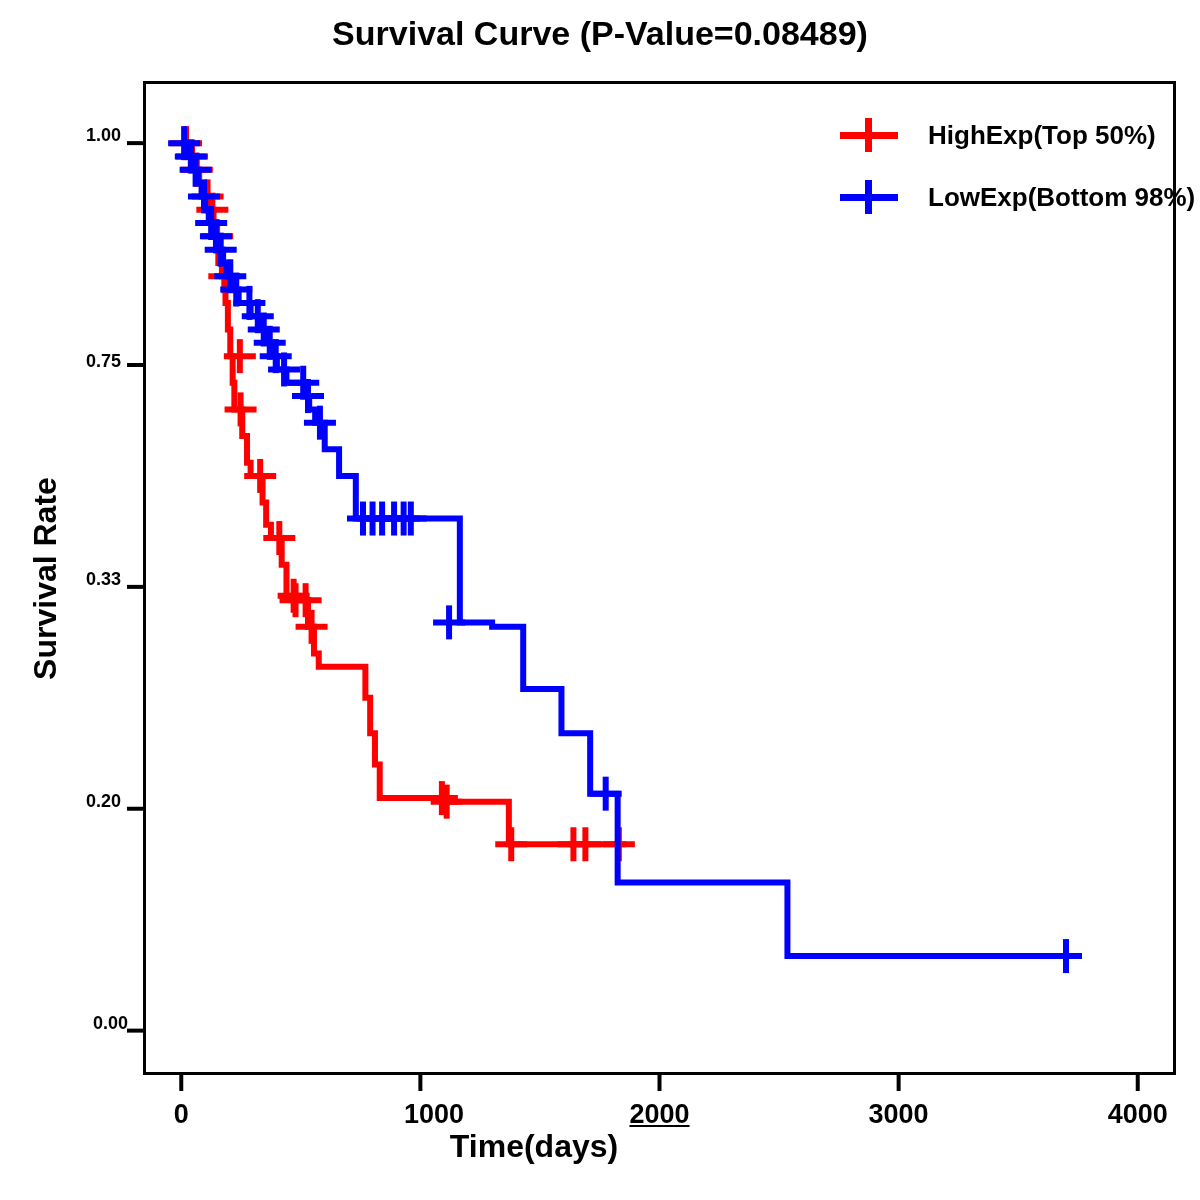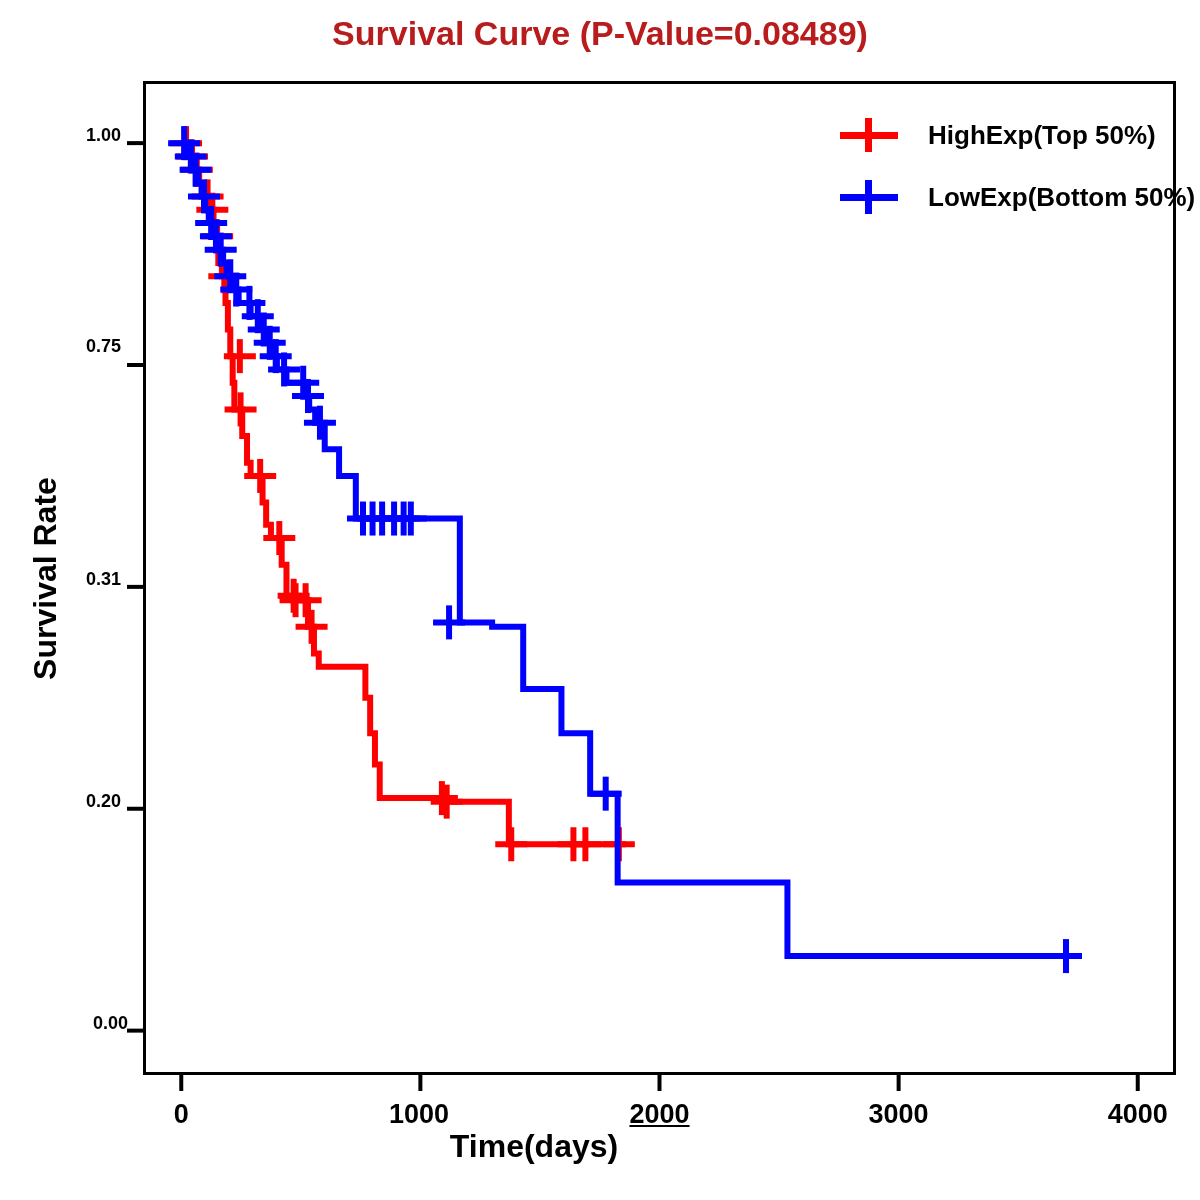--- a/index.html
+++ b/index.html
@@ -1,20 +1,20 @@
 <!DOCTYPE html>
 <html><head>
 <meta charset="utf-8">
 <style>
   html,body{margin:0;padding:0;background:#ffffff;}
   body{width:1200px;height:1200px;overflow:hidden;font-family:"Liberation Sans",sans-serif;}
   #root{position:relative;width:1200px;height:1200px;background:#fff;}
   #chart-title{
     position:absolute;left:0;top:14px;width:1200px;text-align:center;
-    font-size:34px;font-weight:bold;color:#b91c1c;letter-spacing:0px;
+    font-size:34px;font-weight:bold;color:#000000;letter-spacing:0px;
   }
   #plot-frame{
     position:absolute;left:143px;top:81px;width:1033px;height:994px;
     border:3px solid #000;box-sizing:border-box;background:#fff;
   }
   #svg-layer{position:absolute;left:0;top:0;width:1200px;height:1200px;}
   .tick-label-y{
     position:absolute;text-align:right;font-size:18px;font-weight:bold;color:#000;
     width:110px;
   }
@@ -256,27 +256,27 @@
         <g>
           <line x1="1050.0046296296296" x2="1082.0046296296296" y1="956.075" y2="956.075" stroke="#0000FF" stroke-width="6"></line>
           <line x1="1066.0046296296296" x2="1066.0046296296296" y1="939.075" y2="973.075" stroke="#0000FF" stroke-width="6"></line>
         </g>
       </g>
   </svg>
 
   <div id="y-tick-labels">
       <div class="tick-label-y" style="left: 18px; top: 1012.62px;">0.00</div>
       <div class="tick-label-y" style="left: 11px; top: 790.75px;">0.20</div>
-      <div class="tick-label-y" style="left: 11px; top: 568.875px;">0.31</div>
-      <div class="tick-label-y" style="left: 11px; top: 336px;">0.75</div>
+      <div class="tick-label-y" style="left: 11px; top: 568.875px;">0.33</div>
+      <div class="tick-label-y" style="left: 11px; top: 351px;">0.75</div>
       <div class="tick-label-y" style="left: 11px; top: 125.125px;">1.00</div>
     </div>
   <div id="x-tick-labels">
       <div class="tick-label-x" style="left: 111.259px; top: 1099px;">0</div>
-      <div class="tick-label-x" style="left: 349px; top: 1099px;">1000</div>
+      <div class="tick-label-x" style="left: 364px; top: 1099px;">1000</div>
       <div class="tick-label-x" style="left: 589.5px; top: 1099px; text-decoration: underline;">2000</div>
       <div class="tick-label-x" style="left: 828.62px; top: 1099px;">3000</div>
       <div class="tick-label-x" style="left: 1067.74px; top: 1099px;">4000</div>
     </div>
 
   <div id="y-axis-label">Survival Rate</div>
   <div id="x-axis-label">Time(days)</div>
 
   <div id="legend">
       <div class="legend-row">
@@ -284,17 +284,17 @@
           <span class="h" style="background: rgb(255, 0, 0);"></span>
           <span class="v" style="background: rgb(255, 0, 0);"></span>
         </span>
         <span class="legend-text">HighExp(Top 50%)</span>
       </div>
       <div class="legend-row">
         <span class="legend-key">
           <span class="h" style="background: rgb(0, 0, 255);"></span>
           <span class="v" style="background: rgb(0, 0, 255);"></span>
         </span>
-        <span class="legend-text">LowExp(Bottom 50%)</span>
+        <span class="legend-text">LowExp(Bottom 98%)</span>
       </div>
     </div>
 
 </div>
 
 </body></html>

